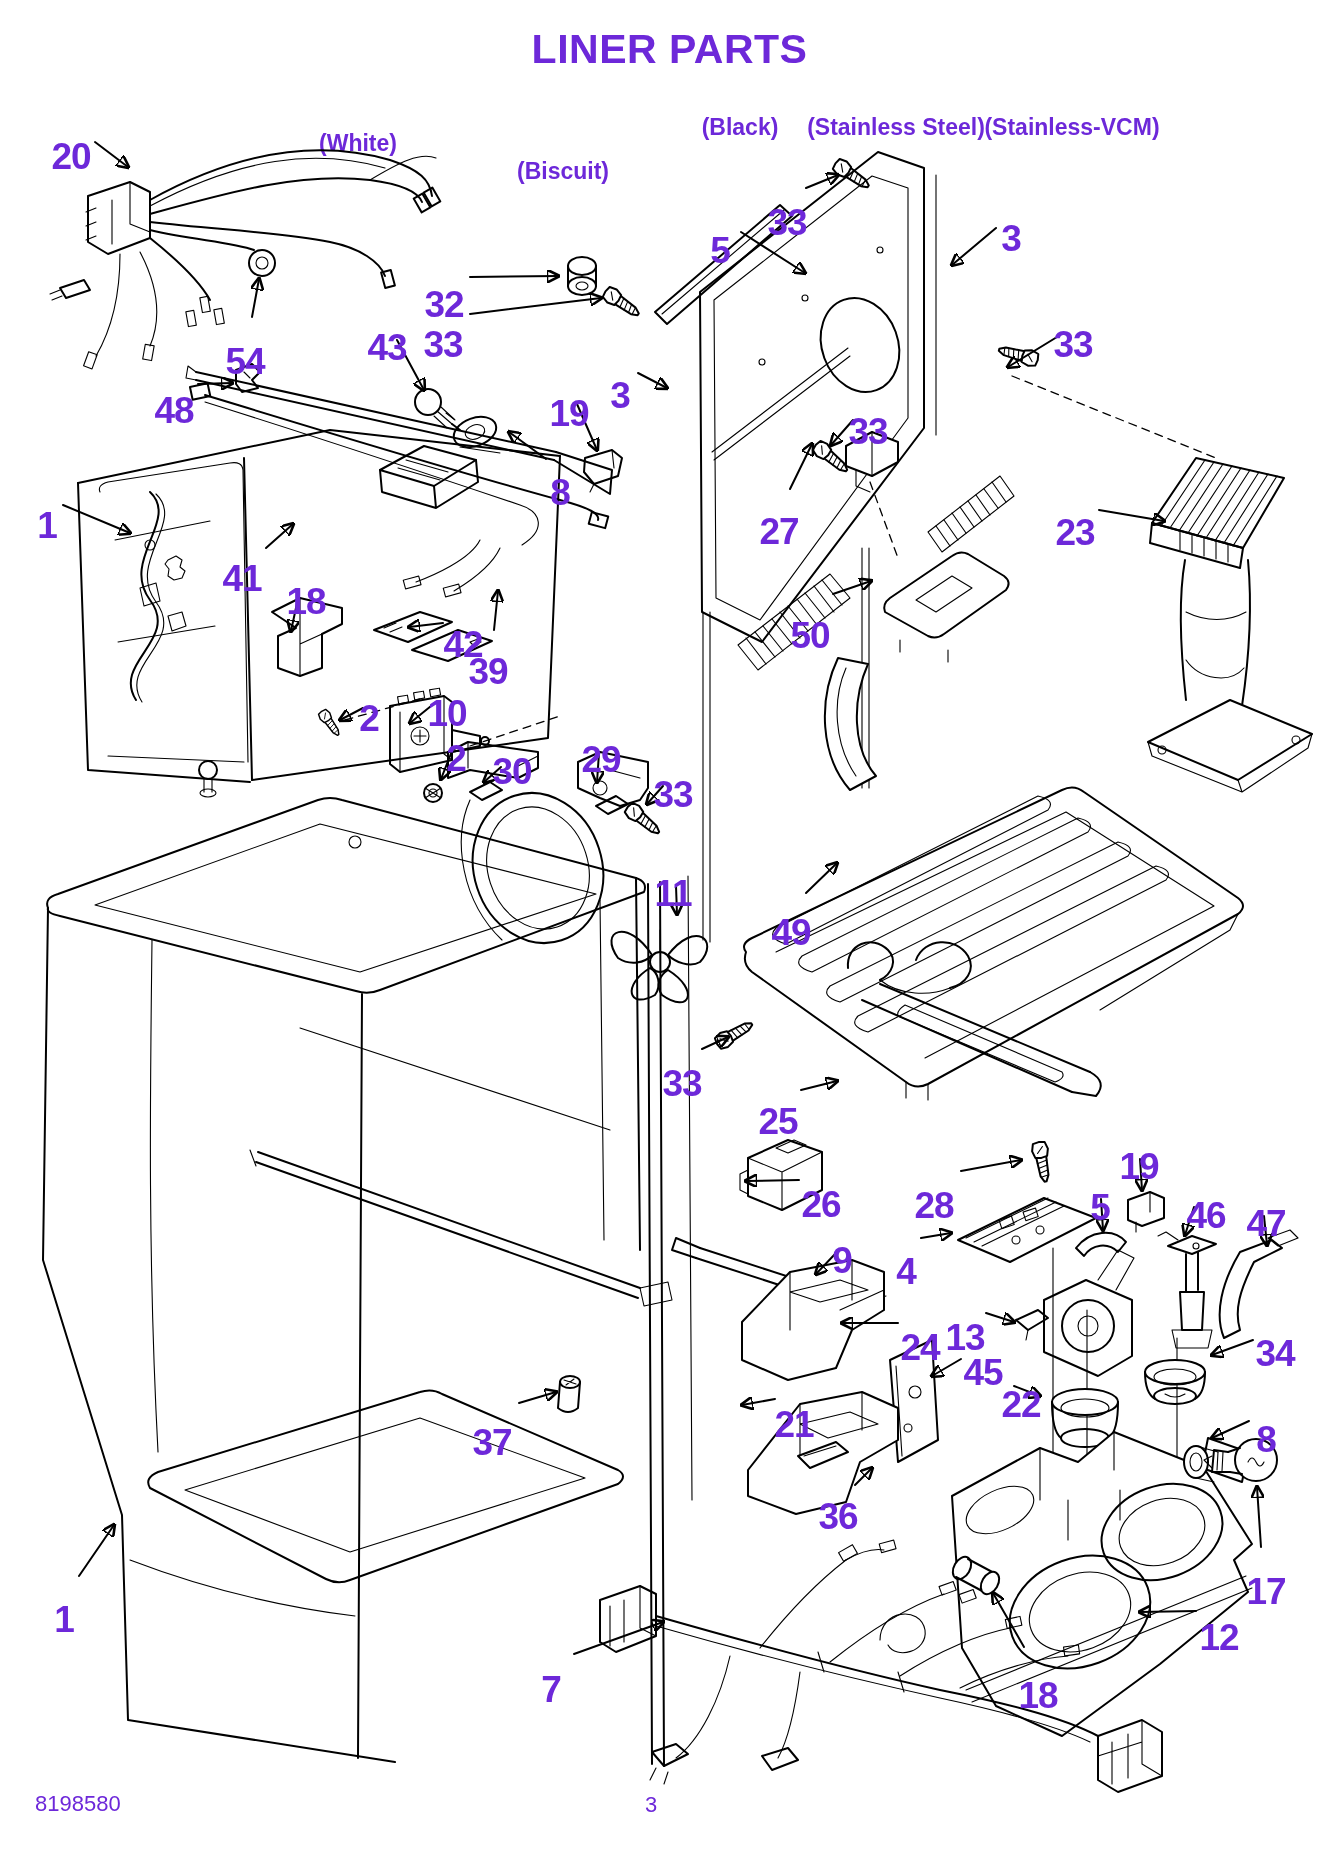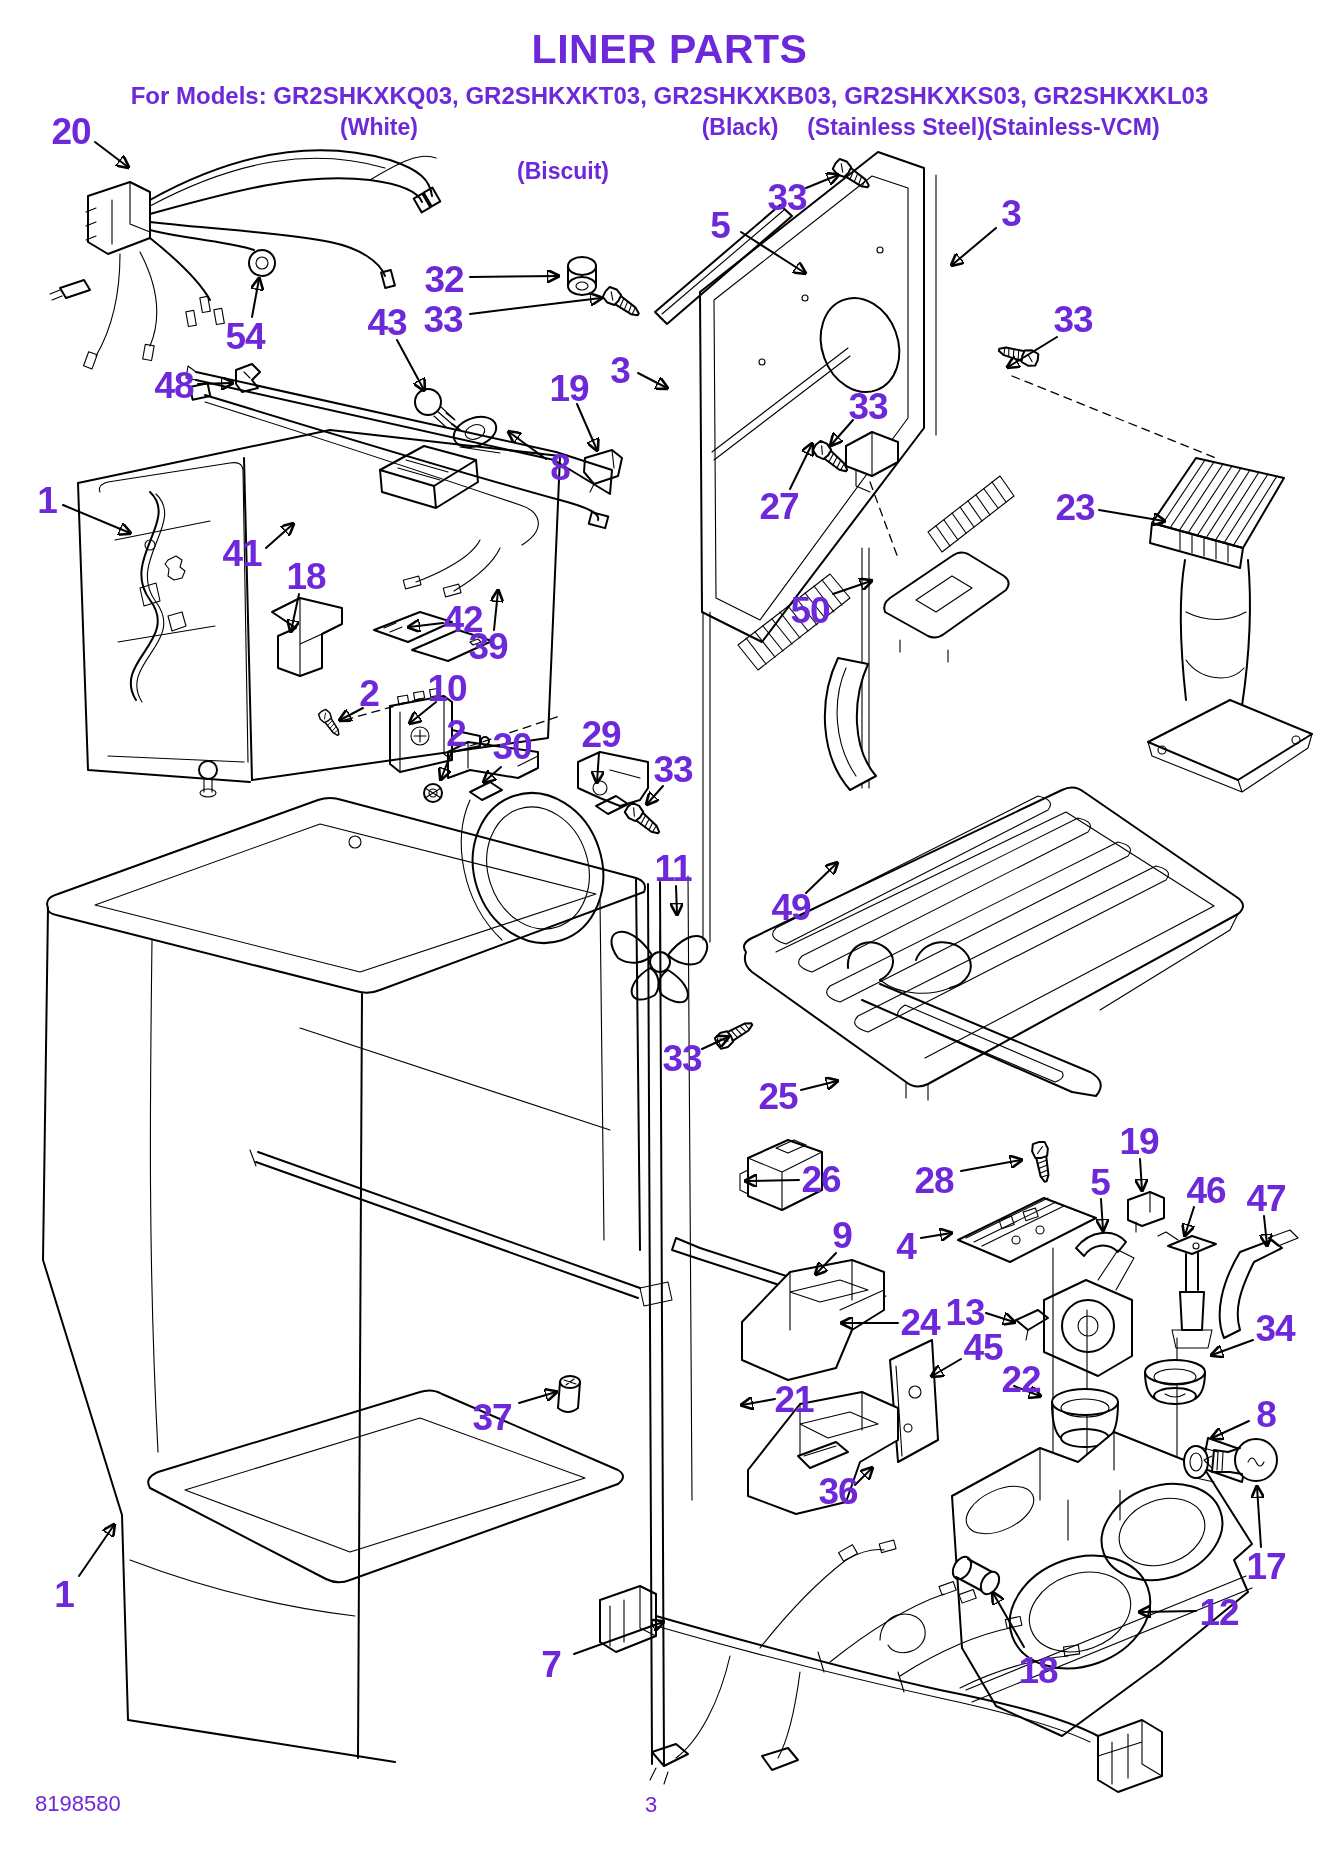--- a/index.html
+++ b/index.html
@@ -22,34 +22,33 @@
   }
   svg.art{position:absolute;left:0;top:0;}
   svg.art path, svg.art line, svg.art circle, svg.art ellipse, svg.art rect, svg.art polyline{
     stroke:#000;fill:none;stroke-width:2;stroke-linecap:round;stroke-linejoin:round;
   }
   svg.art .thin{stroke-width:1.1;}
   svg.art .solid{fill:#fff;}
   svg.art .dash{stroke-dasharray:8 6;stroke-width:1.3;}
   .co{
     position:absolute;transform:translate(-50%,-50%);
-    font-size:37px;font-weight:700;line-height:1;letter-spacing:-1px;white-space:nowrap;
+    font-size:37px;font-weight:700;line-height:1;letter-spacing:-1px;white-space:nowrap;margin-top:25px;
   }
   .ftr-doc{position:absolute;left:35px;top:1791px;font-size:22px;}
   .ftr-page{position:absolute;left:645px;top:1792px;font-size:22px;}
 </style>
 </head>
 <body>
 
 <div class="page">
 
   <h1 class="hdr-title">LINER PARTS</h1>
-  <div class="hdr-models">For Models: GR2SHKXKQ03, GR2SHKXKT03, GR2SHKXKB03, GR2SHKXKS03, GR2SHKXKL03</div>
   <div id="finishes">
-      <div class="finish" style="left: 379px;">(White)</div>
+      <div class="finish" style="left: 358px; margin-top: 16px;">(White)</div>
       <div class="finish" style="left: 563px; margin-top: 44px;">(Biscuit)</div>
       <div class="finish" style="left: 740px;">(Black)</div>
       <div class="finish" style="left: 896px;">(Stainless Steel)</div>
       <div class="finish" style="left: 1072px;">(Stainless-VCM)</div>
     </div>
 
   <svg class="art" width="1339" height="1849" viewBox="0 0 1339 1849">
     <defs>
       <g id="screw">
         <path d="M-7,-6 L0,-8 L7,-6 L8,0 L7,6 L0,8 L-7,6 L-8,0 Z"></path>

